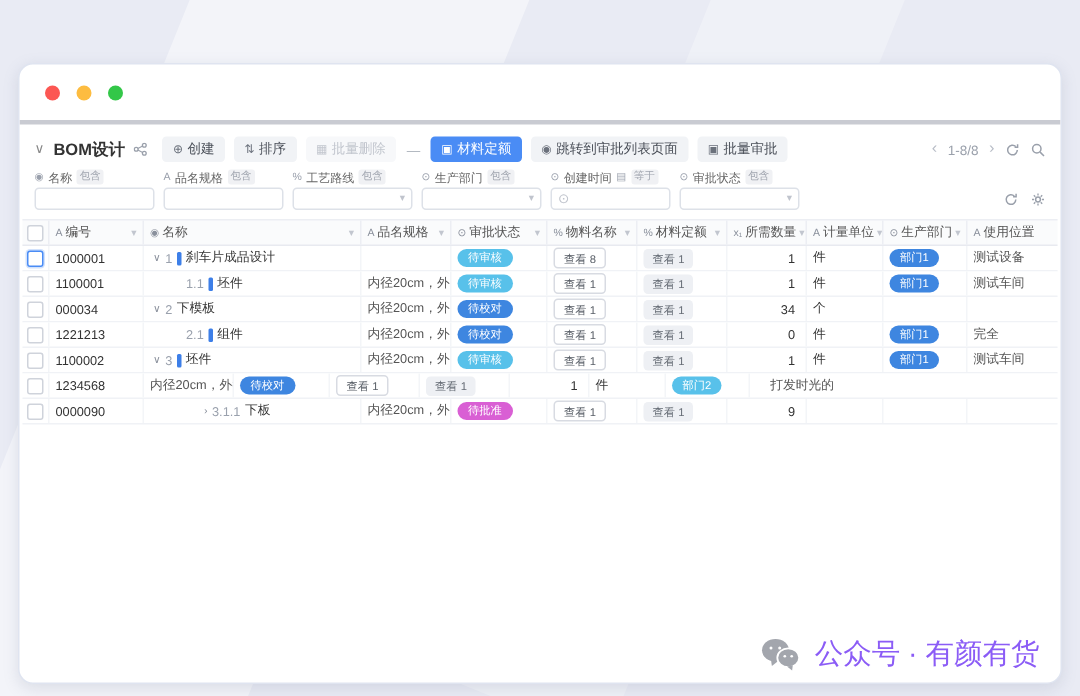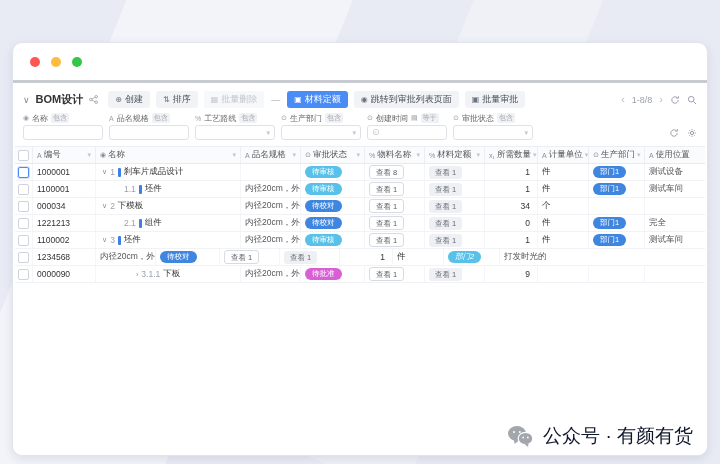--- a/index.html
+++ b/index.html
@@ -68,21 +68,21 @@
   .tree-arrow{color:#8a909c;font-size:7px;margin-right:3px;cursor:pointer;flex:0 0 auto;}
   .tree-num{color:#9aa1ad;margin-right:3px;flex:0 0 auto;}
   .bar{width:3px;height:9px;background:#3d7fe8;border-radius:1px;margin-right:3px;flex:0 0 auto;}
   .spec{color:#555;}
   .loc{color:#555;}
   .badge{color:#fff;font-size:7.5px;border-radius:8px;padding:2px 7px;line-height:1;cursor:default;}
   .view-btn{border:1px solid #d8dbe2;border-radius:3px;font-size:7.5px;color:#5a6068;padding:1.5px 6px;background:#fff;line-height:1.2;cursor:pointer;}
   .quota-btn{background:#eef0f4;border-radius:3px;font-size:7.5px;color:#666c75;padding:2px 6px;line-height:1.2;cursor:pointer;}
 
   
-  .watermark{position:absolute;right:14px;bottom:6px;display:flex;align-items:center;gap:9px;color:#0f172a;font-size:19px;}
+  .watermark{position:absolute;right:14px;bottom:6px;display:flex;align-items:center;gap:9px;color:#8b5cf6;font-size:19px;}
 </style>
 </head>
 <body>
 
 <div class="stage">
   <div class="bg-stripe stripe-a"></div>
   <div class="bg-stripe stripe-b"></div>
 
 
   <div class="window">
@@ -473,24 +473,24 @@
             </div>
             <div class="td" style="width: 60px;">
               <span class="quota-btn">查看 1</span>
             </div>
             <div class="td num" style="width: 53px;">
               <span class="">1</span>
             </div>
             <div class="td" style="width: 51px;">
               <span class="">件</span>
             </div>
-            <div class="td" style="width: 56px; font-style: italic;">
+            <div class="td" style="width: 56px;">
               <span class="badge" style="background: rgb(88, 193, 234);">部门2</span>
             </div>
-            <div class="td" style="width: 60px; border-right: none;">
+            <div class="td" style="width: 60px; border-right: none; justify-content: flex-end;">
               <span class="loc">打发时光的</span>
             </div>
           </div>
           <div class="trow">
             <div class="td cbcell" style="width: 18px;">
               <span class="cb"></span>
             </div>
             <div class="td" style="width: 63px;">
               <span class="">0000090</span>
             </div>

